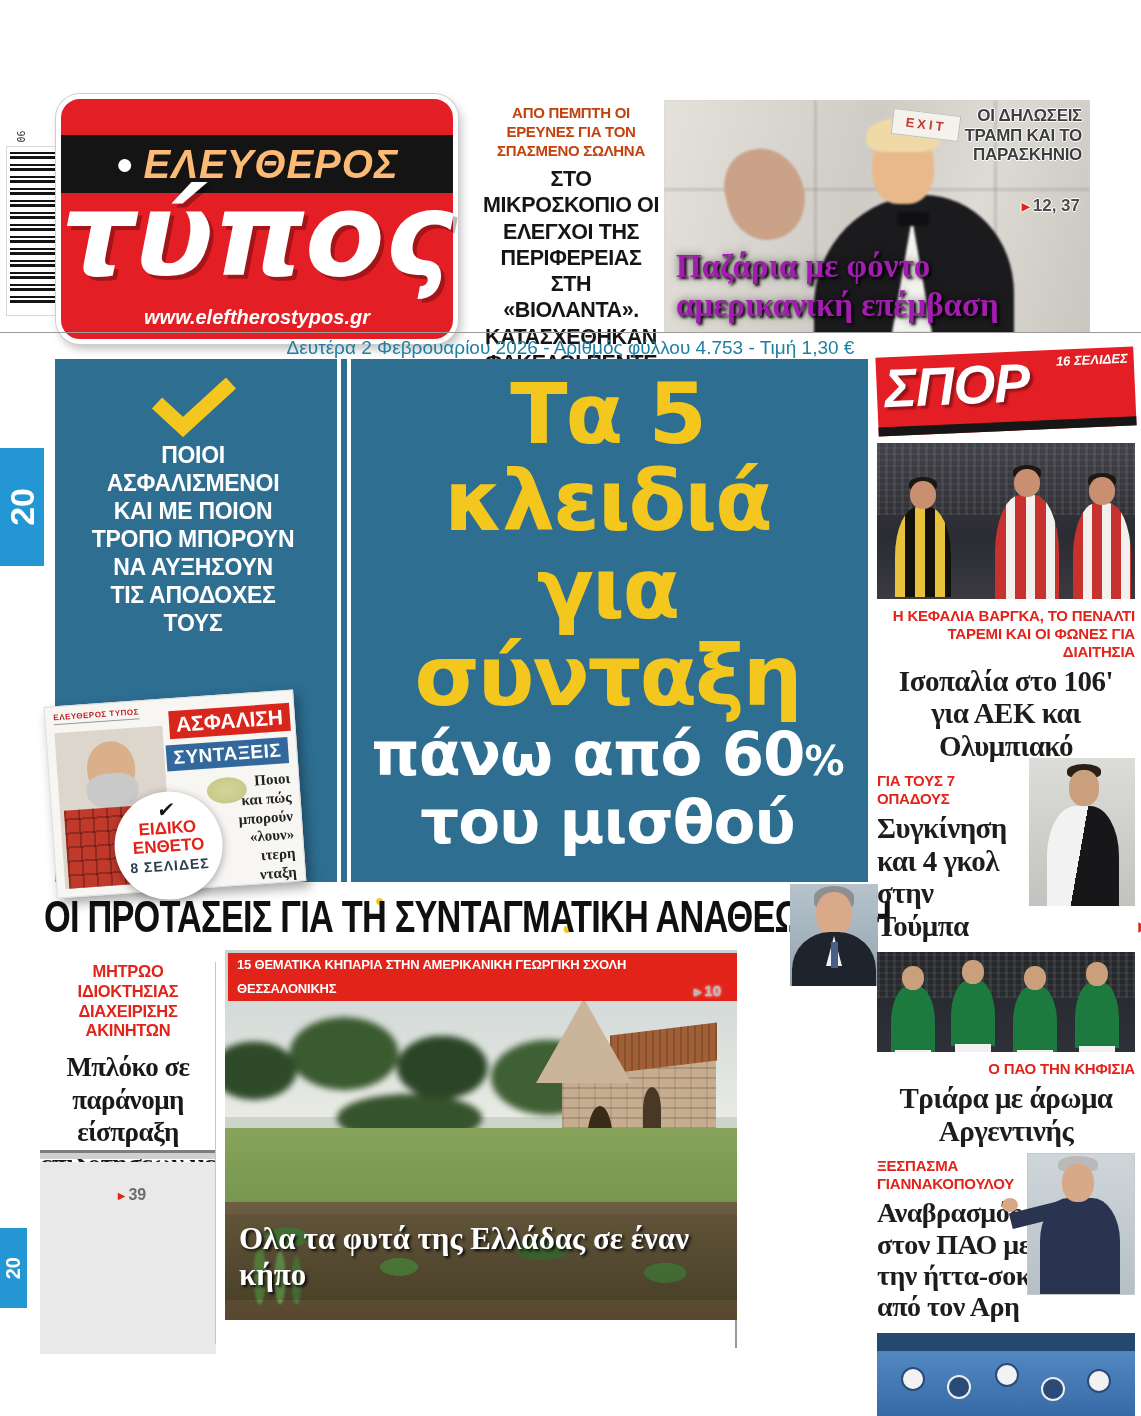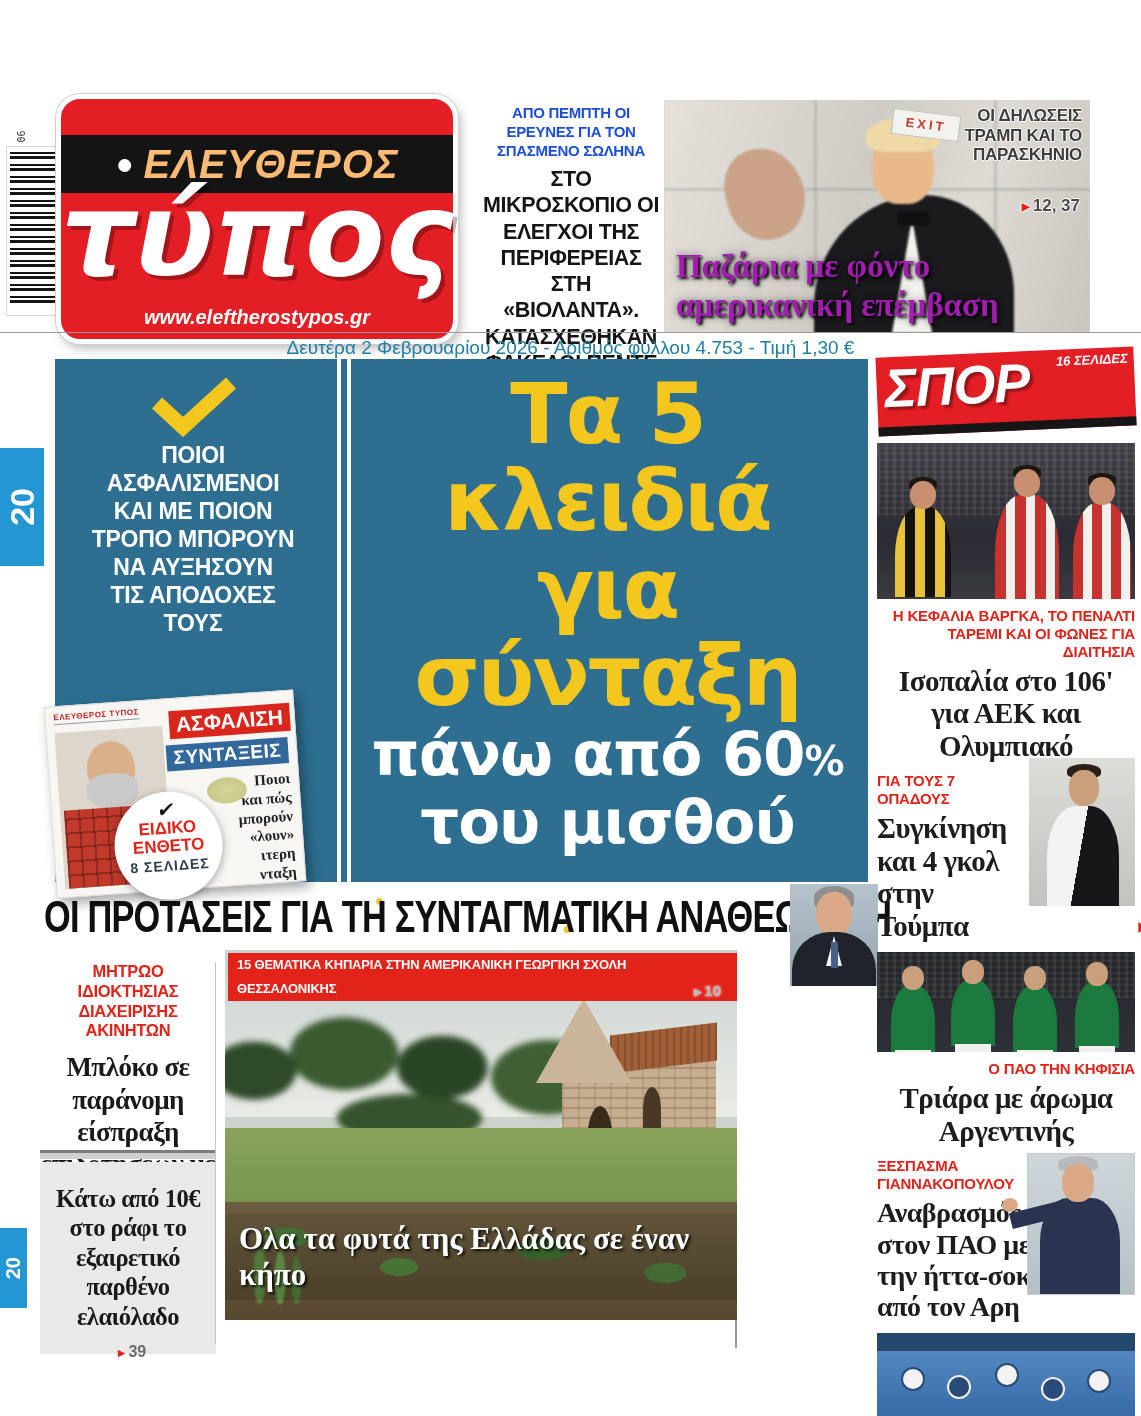--- a/index.html
+++ b/index.html
@@ -33,21 +33,21 @@
   #logo-dot{color:#fff;font-size:30px;line-height:1;}
   #logo-tagline{color:#fdba74;font-style:italic;font-weight:800;font-size:40px;letter-spacing:1px;}
   #logo-title{position:absolute;left:0;right:0;top:78px;text-align:center;color:#fff;
      font-family:"DejaVu Sans",sans-serif;font-style:italic;font-weight:900;font-size:116px;line-height:1;
      text-shadow:4px 4px 0 rgba(0,0,0,.28);}
   #logo-site{position:absolute;bottom:10px;left:0;width:100%;text-align:center;color:#fff;
      font-style:italic;font-weight:700;font-size:20px;}
 
   
   #top-brief{left:482px;top:104px;width:178px;text-align:center;}
-  #top-brief .kicker{color:#1d4ed8;font-weight:700;font-size:15px;line-height:1.25;letter-spacing:-.3px;}
+  #top-brief .kicker{color:#c2410c;font-weight:700;font-size:15px;line-height:1.25;letter-spacing:-.3px;}
   #top-brief .head{margin-top:6px;color:#151515;font-weight:700;font-size:21.5px;line-height:1.22;letter-spacing:-.4px;}
   #top-brief .page{margin-top:8px;font-size:15px;}
 
   
   #trump{left:664px;top:100px;width:426px;height:233px;overflow:hidden;background:#d6d3cd;}
   #trump .blurwrap{position:absolute;inset:0;filter:blur(1.2px);}
   .t-bg{position:absolute;inset:0;background:linear-gradient(105deg,#e5e2dc 0%,#cfccc6 45%,#dedbd5 70%,#c9c6c0 100%);}
   .t-panel{position:absolute;background:rgba(120,120,125,.25);}
   .t-tux{position:absolute;left:150px;top:95px;width:200px;height:140px;background:#1b1b1e;border-radius:55% 45% 0 0/80% 70% 0 0;}
   .t-shirt{position:absolute;left:228px;top:118px;width:40px;height:115px;background:#f4f2ee;clip-path:polygon(50% 0,100% 100%,0 100%);}
@@ -344,21 +344,20 @@
       <div class="mi-tie"></div>
   </div>
 
   <div class="abs lcol" id="lart1">
     <div class="l-kicker">ΜΗΤΡΩΟ ΙΔΙΟΚΤΗΣΙΑΣ ΔΙΑΧΕΙΡΙΣΗΣ ΑΚΙΝΗΤΩΝ</div>
     <div class="l-head serif">Μπλόκο σε παράνομη είσπραξη επιδοτήσεων με το ΜΙΔΑ</div>
     <div class="l-page"><span class="pm">▶</span><span class="pgnum">40</span></div>
   </div>
   <div class="abs" id="ldivider"></div>
   <div class="abs lcol" id="lart2">
-    <div class="l-head serif">Κάτω από 10€ στο ράφι το εξαιρετικό παρθένο ελαιόλαδο</div>
     <div class="l-page"><span class="pm">▶</span><span class="pgnum">39</span></div>
   </div>
   <div class="abs" id="vline-left"></div>
   <div class="abs" id="vline-mid"></div>
 
   <div class="abs" id="garden">
     <div class="g-sky"></div>
     <div class="g-trees"></div>
     <div class="g-church">
       <div class="ch-wall"></div>

